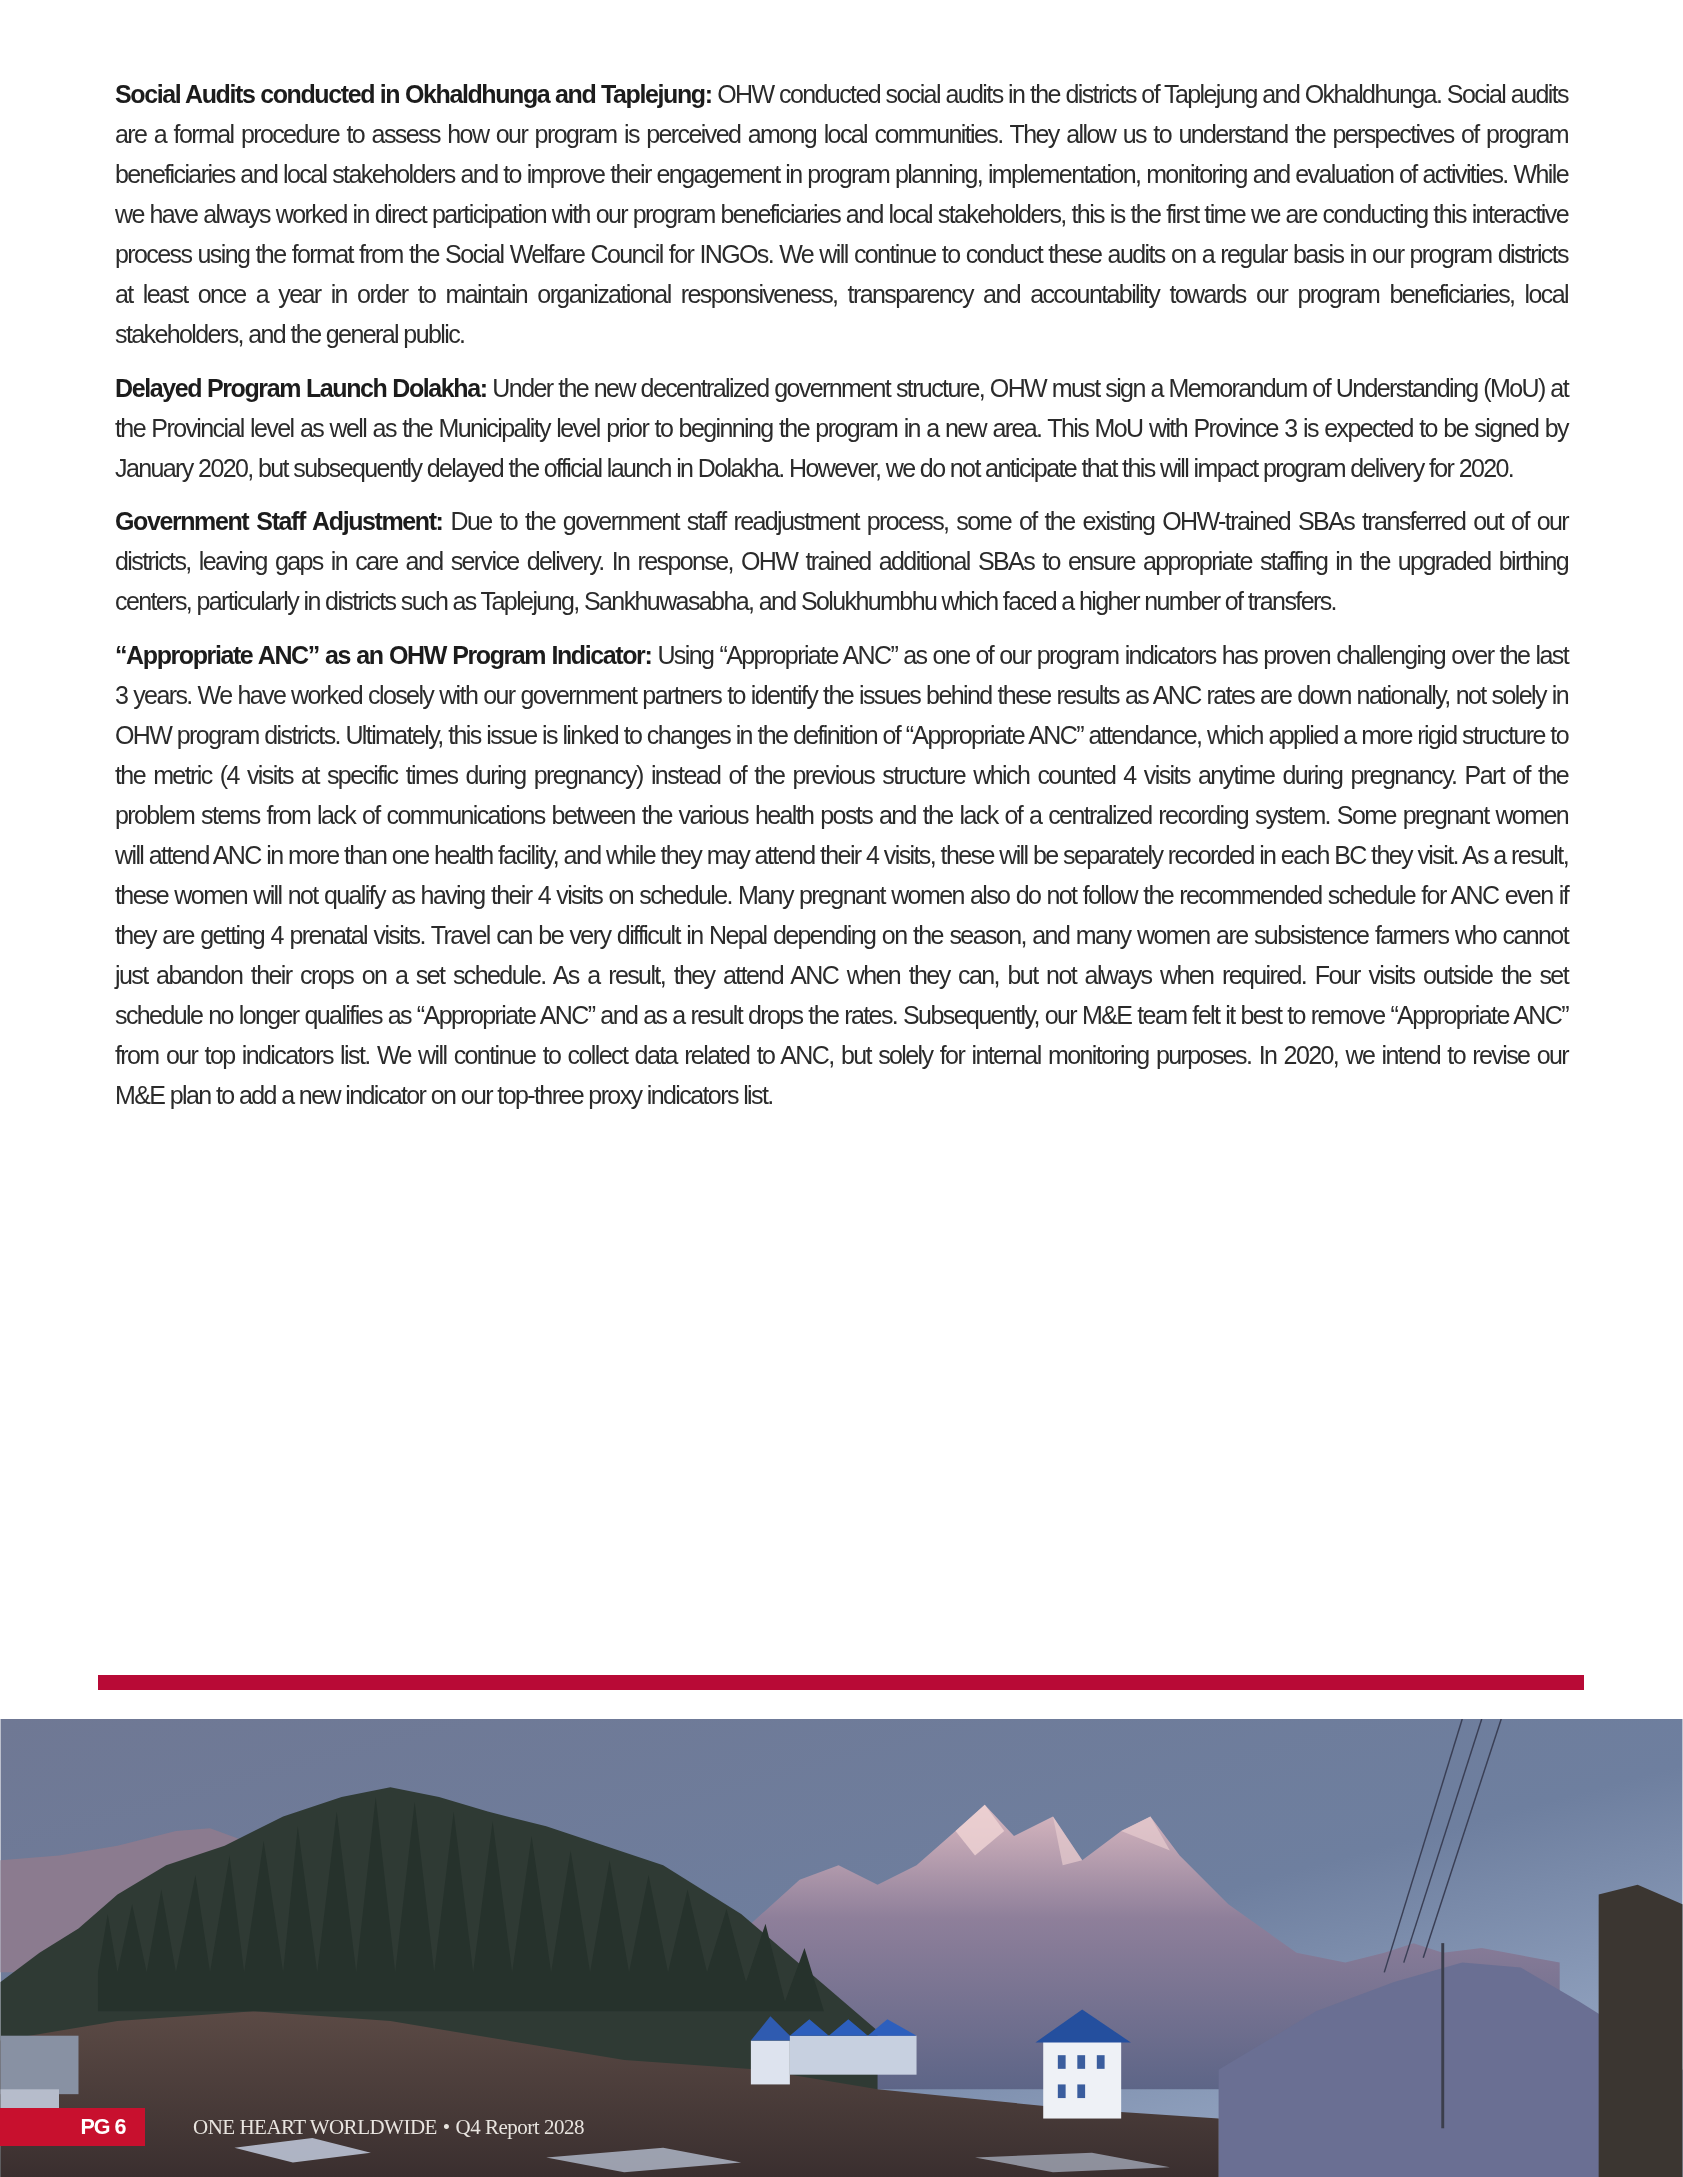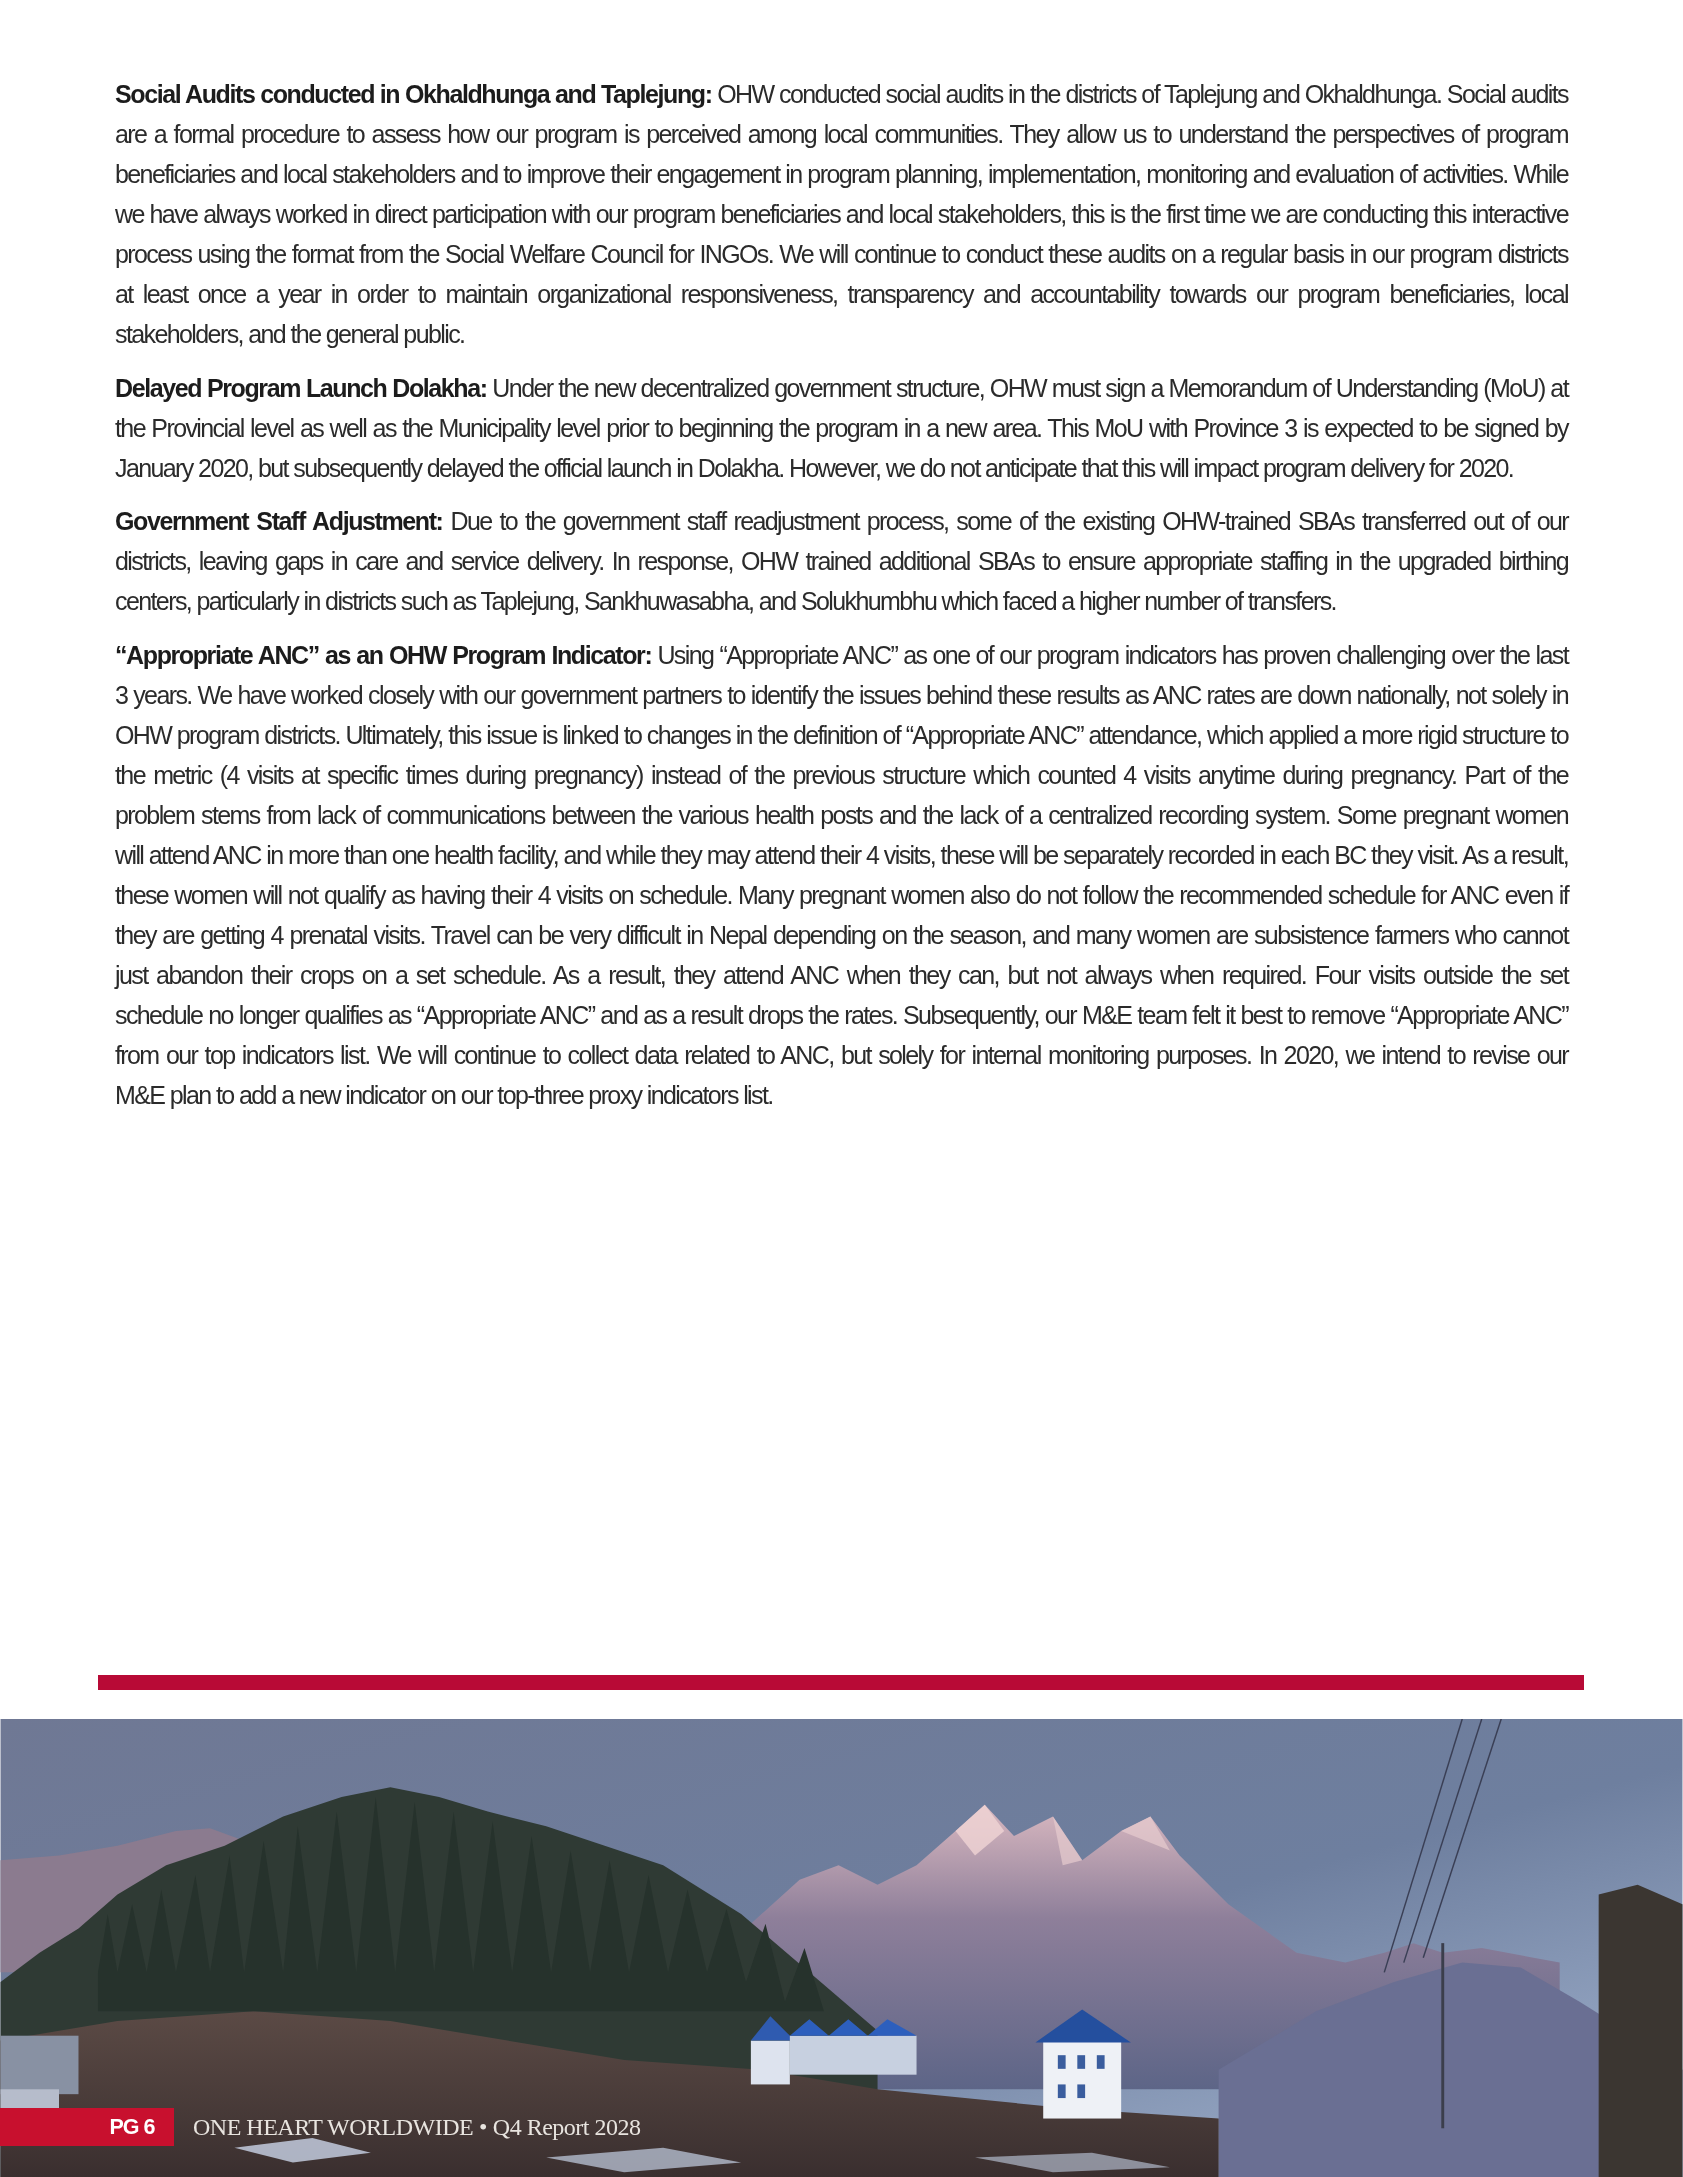--- a/index.html
+++ b/index.html
@@ -14,30 +14,30 @@
     letter-spacing:-1.6px; word-spacing:0px;
   }
   .para .lead { font-weight:bold; color:#1c1c1c; letter-spacing:-1.4px; }
   .para .body { font-weight:normal; }
   .rule {
     position:absolute; left:98px; top:1675px; width:1486px; height:14.6px; background:#b80a36;
   }
   .photo { position:absolute; left:0; top:1719px; width:1683px; height:458px; overflow:hidden; }
   .photo svg { display:block; }
   .footer-tab {
-    position:absolute; left:0; top:2108px; width:174px; height:38px; background:#c8102e;
+    position:absolute; left:0; top:2108px; width:145px; height:38px; background:#c8102e;
     display:flex; align-items:center; justify-content:flex-end; padding-right:0;
   }
   .footer-tab span {
     font-family:"Liberation Sans", sans-serif; font-weight:bold; color:#ffffff; font-size:21.5px;
     margin-right:19.5px; letter-spacing:-1px;
   }
   .footer-text {
     position:absolute; left:193px; top:2111px; height:33px; display:flex; align-items:center;
-    font-family:"Liberation Serif", serif; color:#e8e4df; font-size:24px; letter-spacing:-0.5px;
+    font-family:"Liberation Serif", serif; color:#e8e4df; font-size:21px; letter-spacing:-0.5px;
   }
   .footer-text .sep { margin:0 5.9px; }
 </style>
 </head>
 <body>
 
 <div class="page">
 
   <div class="content">
     <p class="para">

